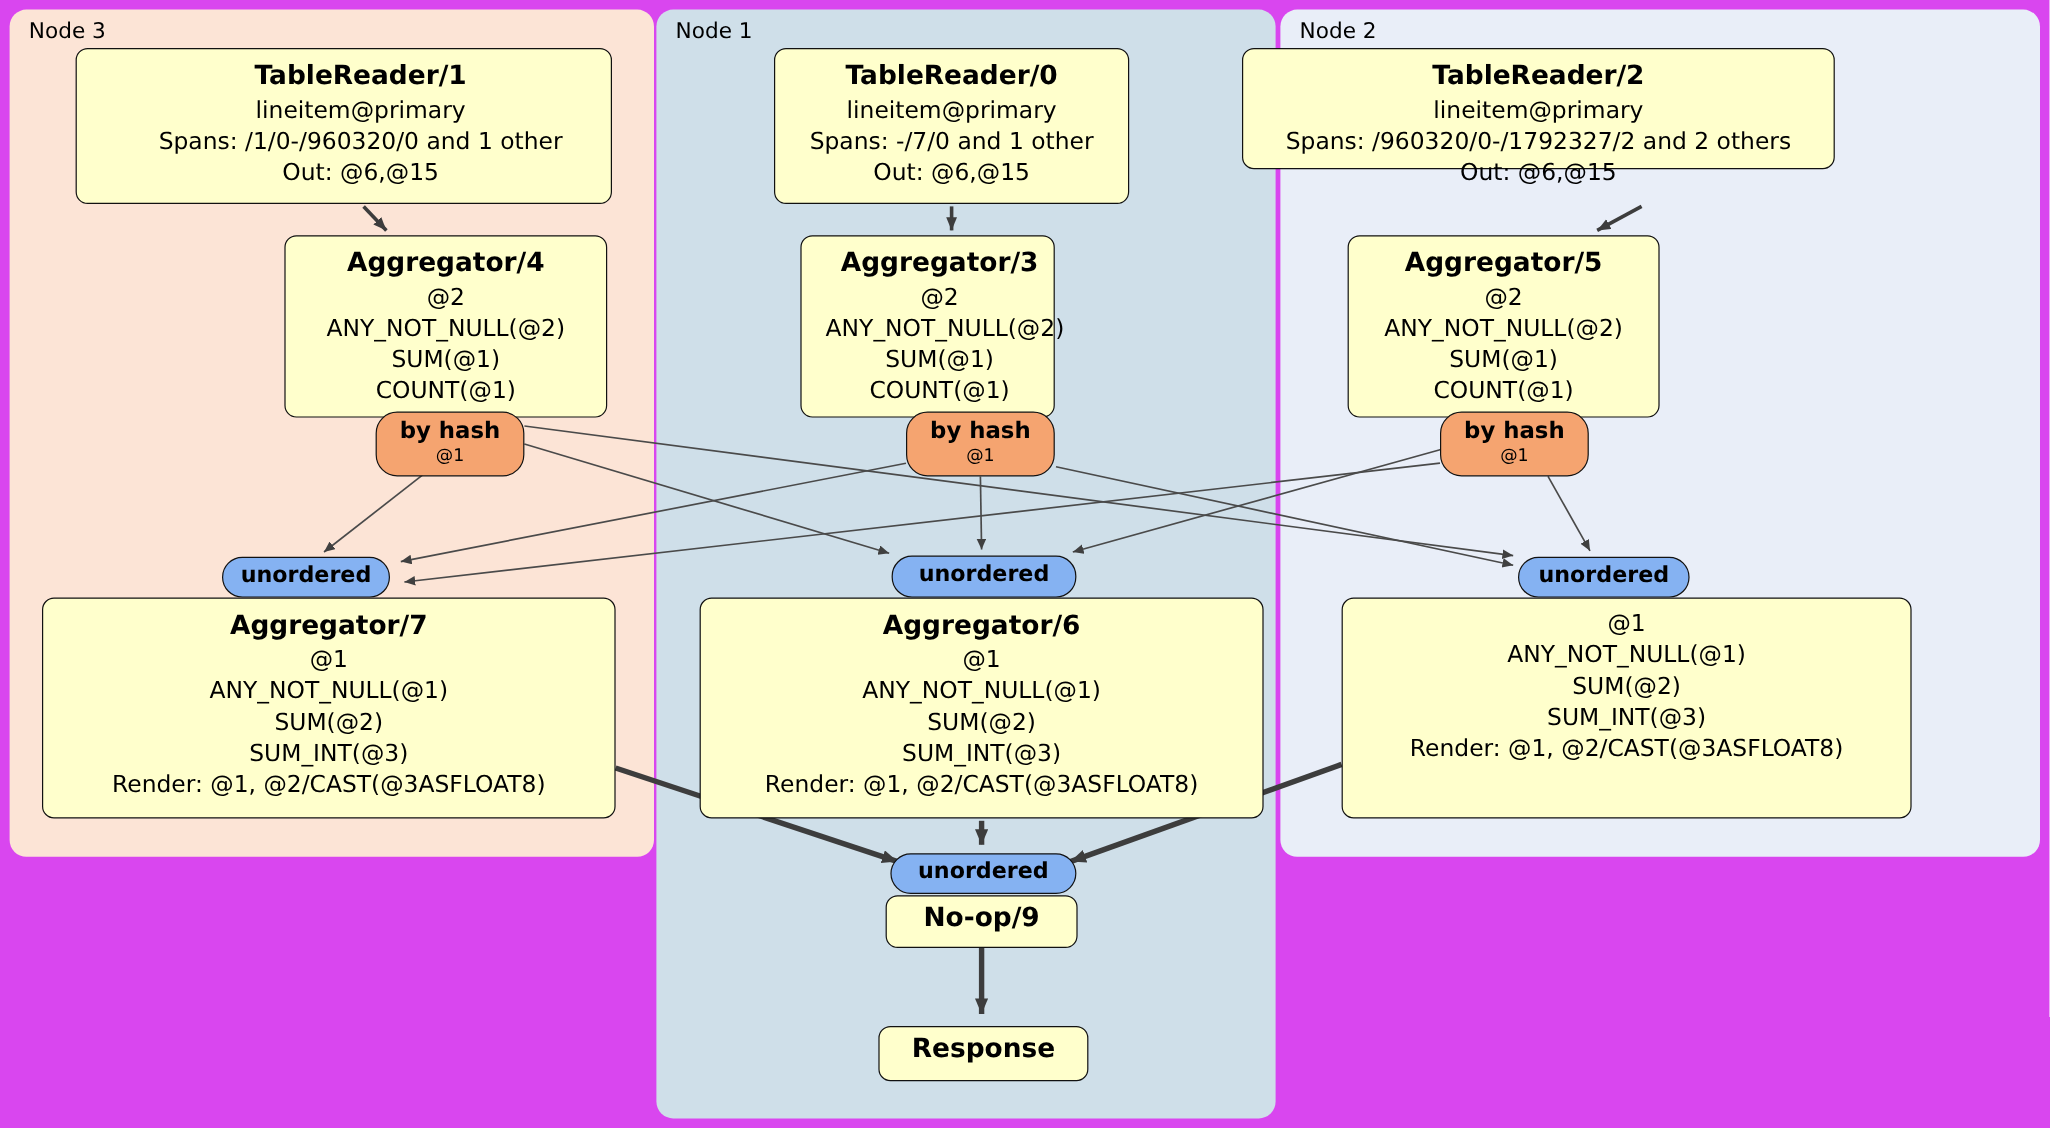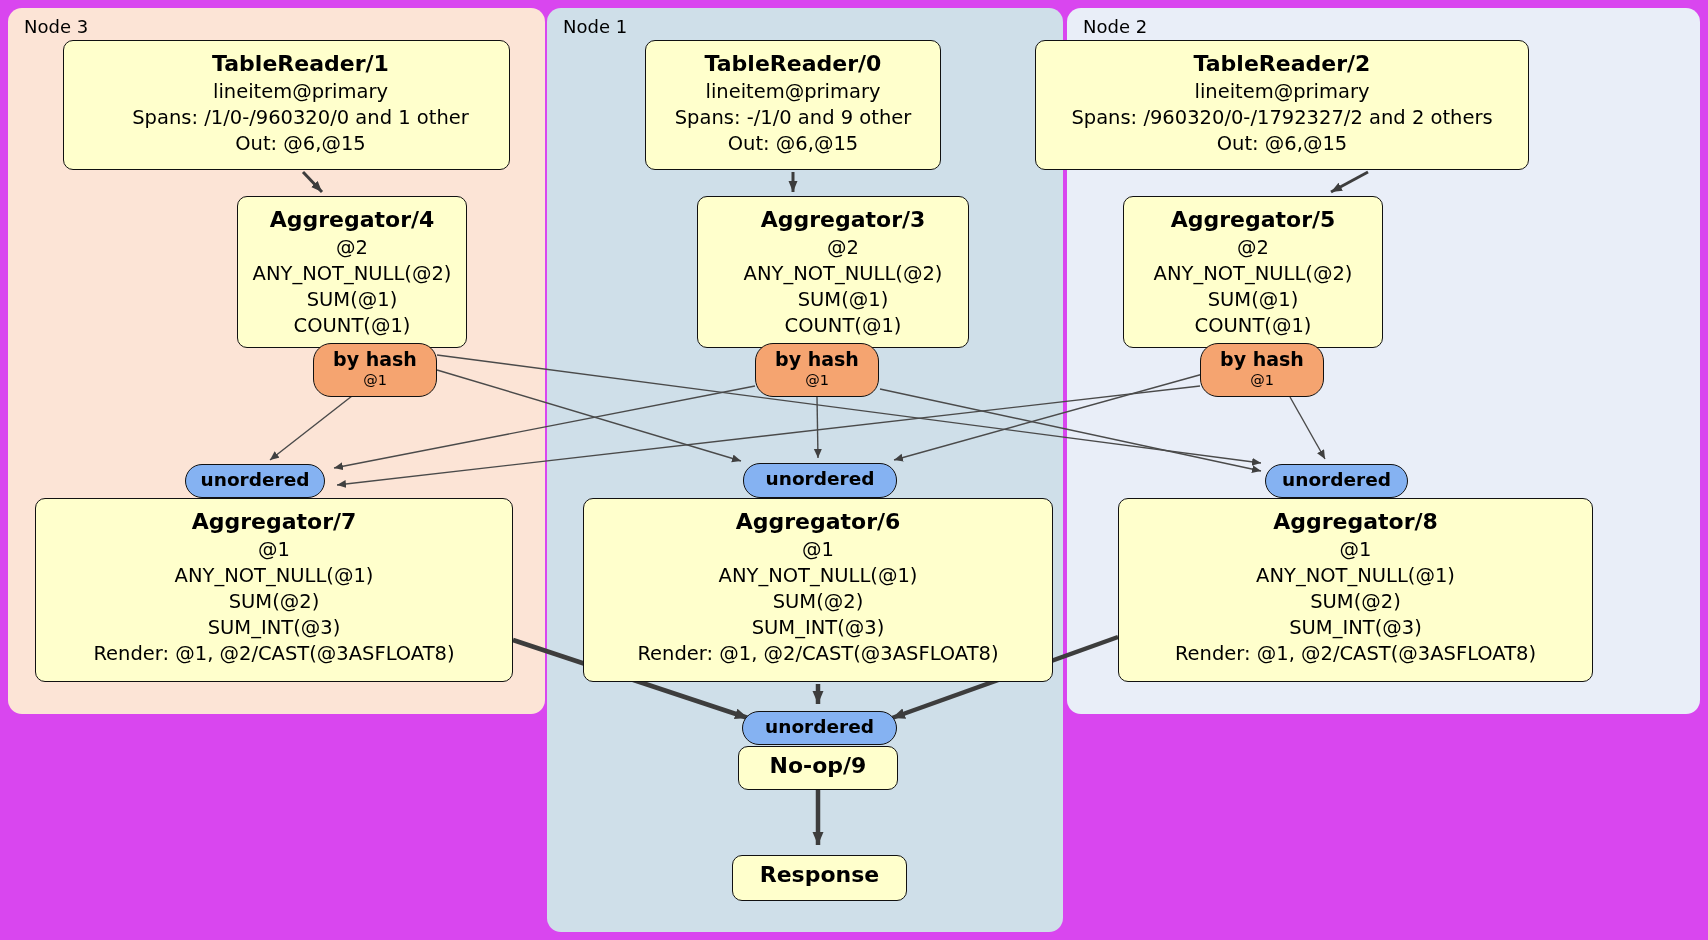--- a/index.html
+++ b/index.html
@@ -72,38 +72,38 @@
 
   <div class="box" style="left:63px;top:40px;width:447px;height:130px;padding-left:28px;">
     <div class="title">TableReader/1</div>
     <div class="line">lineitem@primary</div>
     <div class="line">Spans: /1/0-/960320/0 and 1 other</div>
     <div class="line">Out: @6,@15</div>
   </div>
   <div class="box" style="left:645px;top:40px;width:296px;height:130px;">
     <div class="title">TableReader/0</div>
     <div class="line">lineitem@primary</div>
-    <div class="line">Spans: -/1/0 and 9 other</div>
+    <div class="line">Spans: -/7/0 and 1 other</div>
     <div class="line">Out: @6,@15</div>
   </div>
-  <div class="box" style="left:1035px;top:40px;width:494px;height:130px;">
+  <div class="box" style="left:1035px;top:40px;width:494px;height:101px;">
     <div class="title">TableReader/2</div>
     <div class="line">lineitem@primary</div>
     <div class="line">Spans: /960320/0-/1792327/2 and 2 others</div>
     <div class="line">Out: @6,@15</div>
   </div>
 
-  <div class="box" style="left:237px;top:196px;width:230px;height:152px;">
+  <div class="box" style="left:237px;top:196px;width:269px;height:152px;">
     <div class="title">Aggregator/4</div>
     <div class="line">@2</div>
     <div class="line">ANY_NOT_NULL(@2)</div>
     <div class="line">SUM(@1)</div>
     <div class="line">COUNT(@1)</div>
   </div>
-  <div class="box" style="left:697px;top:196px;width:272px;height:152px;padding-left:20px;">
+  <div class="box" style="left:667px;top:196px;width:212px;height:152px;padding-left:20px;">
     <div class="title">Aggregator/3</div>
     <div class="line">@2</div>
     <div class="line">ANY_NOT_NULL(@2)</div>
     <div class="line">SUM(@1)</div>
     <div class="line">COUNT(@1)</div>
   </div>
   <div class="box" style="left:1123px;top:196px;width:260px;height:152px;">
     <div class="title">Aggregator/5</div>
     <div class="line">@2</div>
     <div class="line">ANY_NOT_NULL(@2)</div>
@@ -144,21 +144,20 @@
   </div>
   <div class="box" style="left:583px;top:498px;width:470px;height:184px;">
     <div class="title">Aggregator/6</div>
     <div class="line">@1</div>
     <div class="line">ANY_NOT_NULL(@1)</div>
     <div class="line">SUM(@2)</div>
     <div class="line">SUM_INT(@3)</div>
     <div class="line">Render: @1, @2/CAST(@3ASFLOAT8)</div>
   </div>
   <div class="box" style="left:1118px;top:498px;width:475px;height:184px;">
-    <div class="title">Aggregator/8</div>
     <div class="line">@1</div>
     <div class="line">ANY_NOT_NULL(@1)</div>
     <div class="line">SUM(@2)</div>
     <div class="line">SUM_INT(@3)</div>
     <div class="line">Render: @1, @2/CAST(@3ASFLOAT8)</div>
   </div>
 
   <div class="pill sync" style="left:742px;top:711px;width:155px;height:34px;">
     <div class="pill-title">unordered</div>
   </div>

